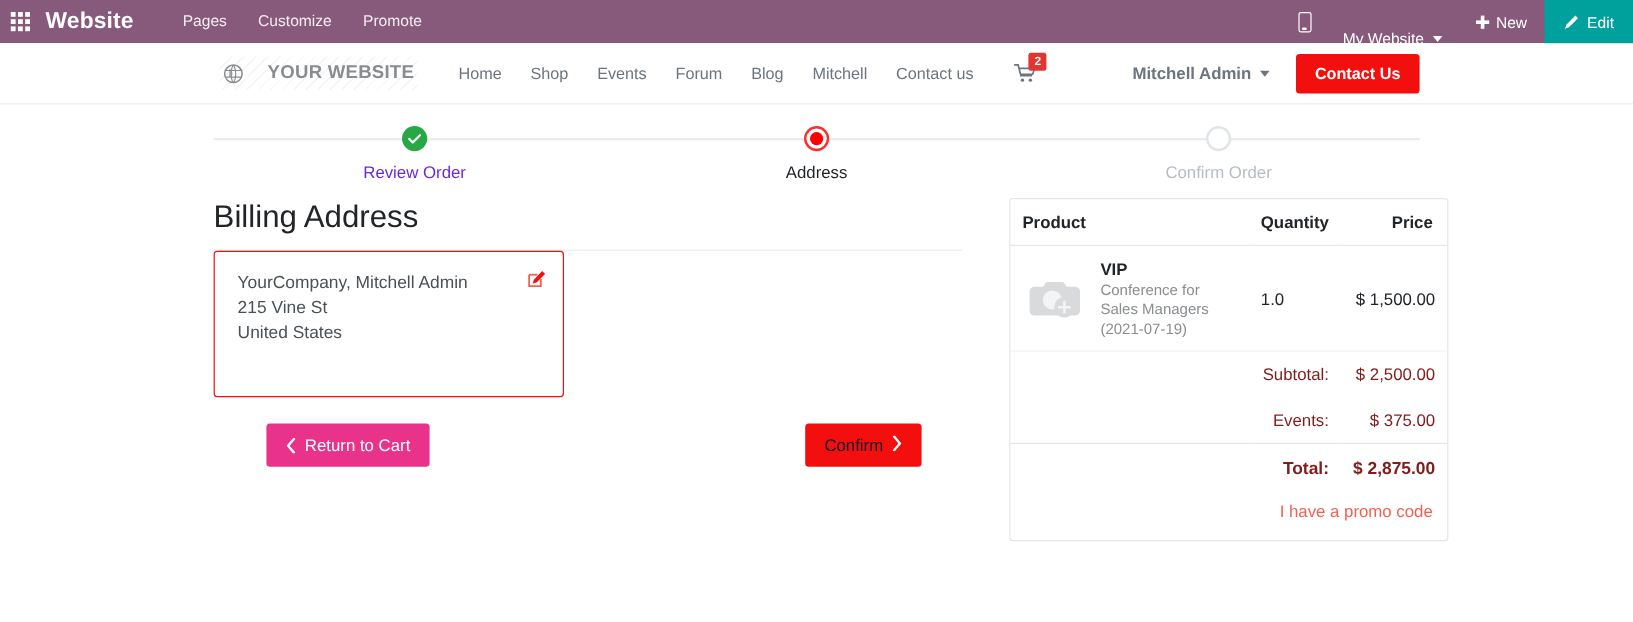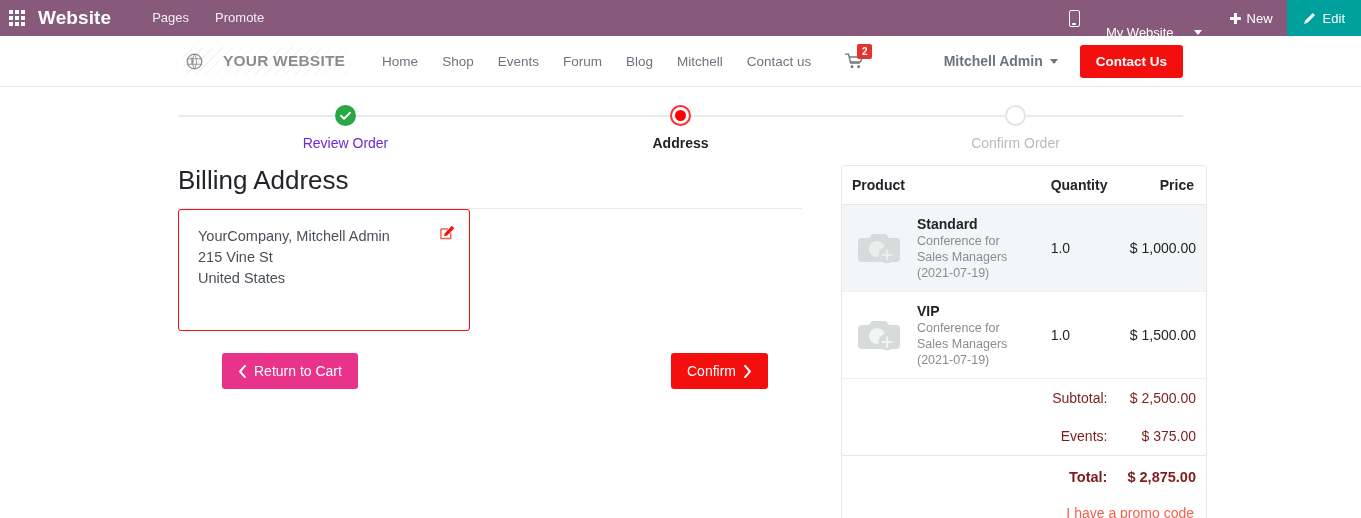--- a/index.html
+++ b/index.html
@@ -57,21 +57,21 @@
     border: 1.5px solid #fff;
     border-radius: 2px;
     position: relative;
   }
   .phone-ico::after {
     content: ""; position: absolute;
     bottom: 1px; left: 50%; transform: translateX(-50%);
     width: 4px; height: 1.5px; background: #fff; border-radius: 1px;
   }
   .nb-site {
-    display: flex; align-items: center; gap: 20px;
+    display: flex; align-items: center; gap: 7px;
     font-size: 13px; padding: 0 14px; cursor: pointer; white-space: nowrap; margin-top: 28px;
   }
   .caret-down {
     width: 0; height: 0;
     border-left: 4px solid transparent;
     border-right: 4px solid transparent;
     border-top: 5px solid #fff;
   }
   .nb-new {
     display: flex; align-items: center; gap: 6px;
@@ -189,21 +189,21 @@
     background: #ff0000;
   }
   .step .marker.todo {
     border: 2px solid #e2e5e8;
     background: #fff;
   }
   .step .label {
     margin-top: 9px; font-size: 14px;
   }
   .step .label.done { color: #6d28d9; }
-  .step .label.active { color: #212529; font-weight: bold; }
+  .step .label.active { color: #212529; font-weight: normal; }
   .step .label.todo { color: #b6bcc2; }
 
   
   .cols { display: flex; gap: 39px; align-items: flex-start; }
   .col-left { width: 624px; flex: none; }
   .col-right { width: 366px; flex: none; }
 
   .billing-title {
     font-size: 26px; color: #212529;
     font-weight: normal; padding-bottom: 12px;
@@ -231,24 +231,24 @@
     width: 590px;
   }
   .btn-return {
     background: #e9328a; color: #fff;
     border: none; border-radius: 3px;
     font-size: 14px; padding: 10px 16px;
     display: inline-flex; align-items: center; gap: 7px;
     cursor: pointer; white-space: nowrap; margin-left: 44px;
   }
   .btn-confirm {
-    background: #f40f0f; color: #ffffff;
+    background: #f40f0f; color: #0f172a;
     border: none; border-radius: 3px;
     font-size: 14px; padding: 10px 16px;
-    display: inline-flex; align-items: center; gap: 7px;
+    display: inline-flex; align-items: flex-start; gap: 7px;
     cursor: pointer; white-space: nowrap;
   }
   .chev { width: 9px; height: 13px; display: block; }
 
   
   .summary {
     border: 1px solid #e4e6e8;
     border-radius: 3px;
     overflow: hidden;
     background: #fff;
@@ -307,20 +307,21 @@
           <i></i>
           <i></i>
           <i></i>
           <i></i>
           <i></i>
         </div>
     </div>
     <div class="nb-brand">Website</div>
     <div class="nb-menu">
       <div class="item">Pages</div>
+      <div class="item">Customize</div>
       <div class="item">Promote</div>
     </div>
   </div>
   <div class="nb-right">
     <div class="nb-icon-btn">
       <div class="phone-ico"></div>
     </div>
     <div class="nb-site">
       <span>My Website</span>
       <span class="caret-down"></span>
@@ -435,40 +436,20 @@
       <div class="summary">
         <table class="sum">
           <thead>
             <tr>
               <th>Product</th>
               <th class="qty">Quantity</th>
               <th class="price">Price</th>
             </tr>
           </thead>
           <tbody>
-            <tr class="prod-row alt">
-              <td>
-                <div class="prod-cell">
-                  <span class="thumb">
-                    <svg viewBox="0 0 52 40">
-                      <path fill="#d8dadb" d="M8 10h7l3-4h14l3 4h7a4 4 0 0 1 4 4v16a4 4 0 0 1-4 4H8a4 4 0 0 1-4-4V14a4 4 0 0 1 4-4z"></path>
-                      <circle cx="23" cy="21" r="8" fill="#eceded"></circle>
-                      <circle cx="33" cy="27" r="8.5" fill="#d8dadb"></circle>
-                      <path d="M33 22.5v9M28.5 27h9" stroke="#eceded" stroke-width="2.1" stroke-linecap="round"></path>
-                    </svg>
-                  </span>
-                  <span>
-                    <span class="p-name">Standard</span>
-                    <span class="p-desc" style="display:block">Conference for Sales Managers (2021-07-19)</span>
-                  </span>
-                </div>
-              </td>
-              <td class="qty-cell">1.0</td>
-              <td class="price-cell">$ 1,000.00</td>
-            </tr>
             <tr class="prod-row">
               <td>
                 <div class="prod-cell">
                   <span class="thumb">
                     <svg viewBox="0 0 52 40">
                       <path fill="#d8dadb" d="M8 10h7l3-4h14l3 4h7a4 4 0 0 1 4 4v16a4 4 0 0 1-4 4H8a4 4 0 0 1-4-4V14a4 4 0 0 1 4-4z"></path>
                       <circle cx="23" cy="21" r="8" fill="#f3f4f4"></circle>
                       <circle cx="33" cy="27" r="8.5" fill="#d8dadb"></circle>
                       <path d="M33 22.5v9M28.5 27h9" stroke="#f3f4f4" stroke-width="2.1" stroke-linecap="round"></path>
                     </svg>

